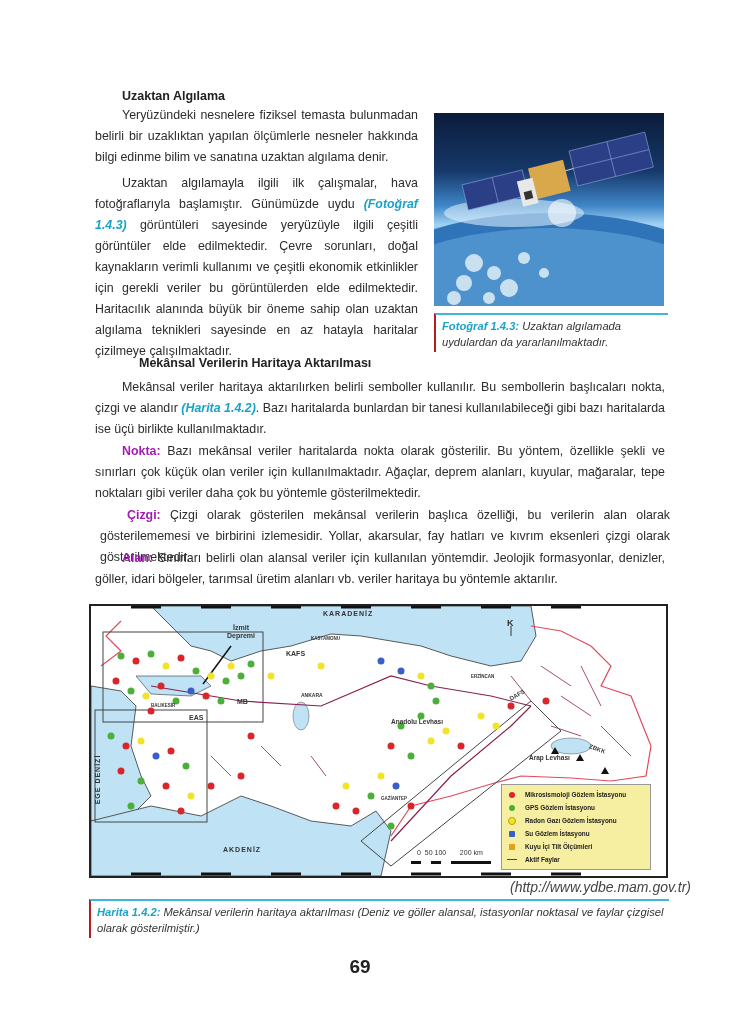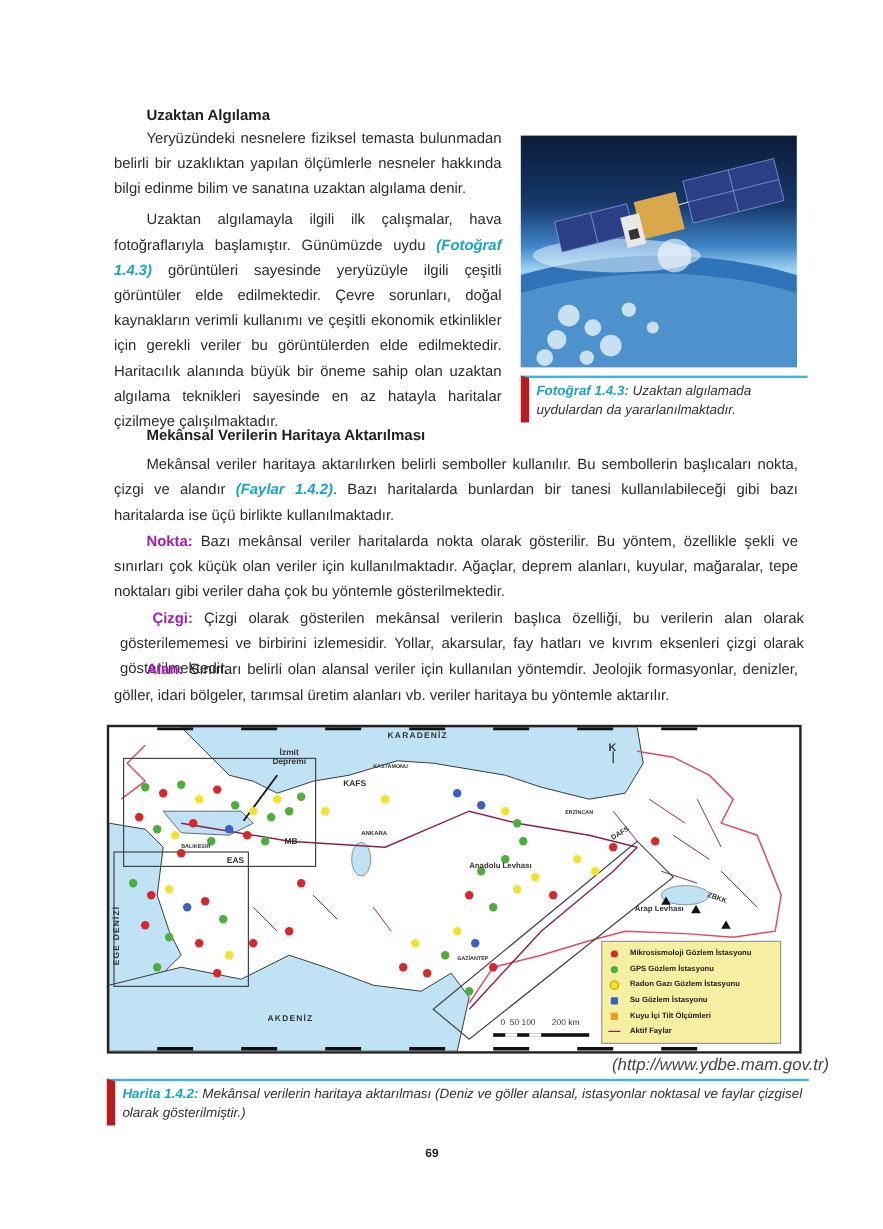--- a/index.html
+++ b/index.html
@@ -3,28 +3,28 @@
 <meta charset="utf-8">
 <style>
   html, body { margin:0; padding:0; background:#ffffff; }
   body { width:736px; height:1024px; position:relative; overflow:hidden;
          font-family:"Liberation Sans", sans-serif; color:#2a2a2a; }
   .p { position:absolute; font-size:12.4px; line-height:21px; color:#2c2c2c; text-align:justify; }
   .h { position:absolute; font-weight:bold; font-size:12.5px; color:#222; }
   .ref { color:#1aa3c9; font-weight:bold; font-style:italic; }
   .b { font-weight:bold; color:#a21caf; }
   .cap { position:absolute; font-size:11.2px; line-height:16px; font-style:italic; color:#333;
-         border-left:7px solid #b91c1c; border-top:2px solid #3fb8d8; padding:3px 4px 2px 6px; }
+         border-left:2px solid #b91c1c; border-top:2px solid #3fb8d8; padding:3px 4px 2px 6px; }
   .cap .lbl { color:#1aa3c9; font-weight:bold; }
   .photo { position:absolute; left:434px; top:113px; width:230px; height:193px; overflow:hidden;
            background:linear-gradient(180deg,#0b1c3a 0%,#16386a 30%,#3f86c8 48%,#9fd3f3 58%,#4e93cf 72%,#1f5b9b 100%); }
   .map { position:absolute; left:89px; top:604px; width:575px; height:270px; background:#fff;
          border:2px solid #222; overflow:hidden; }
   .src { position:absolute; left:510px; top:879px; font-size:14px; font-style:italic; color:#444; }
-  .pg { position:absolute; left:0; width:720px; top:956px; text-align:center; font-weight:bold; font-size:10px; color:#222; }
+  .pg { position:absolute; left:0; width:720px; top:956px; text-align:center; font-weight:bold; font-size:19px; color:#222; }
   .legend { position:absolute; left:410px; top:178px; width:150px; height:86px; background:#f6eea0;
             border:1px solid #999; font-size:6.4px; font-weight:bold; color:#222; padding:3px 5px; box-sizing:border-box; }
   .legend .row { display:flex; align-items:center; height:13px; }
   .legend .sym { width:10px; margin-right:8px; display:flex; justify-content:center; align-items:center; }
   .dot { width:6px; height:6px; border-radius:50%; display:inline-block; }
   .maplbl { position:absolute; font-size:7px; font-weight:bold; color:#333; letter-spacing:1px; }
 </style>
 </head>
 <body>
 
@@ -56,22 +56,22 @@
       <line x1="92" y1="65" x2="142" y2="63" stroke="#ccc" stroke-width="1"></line>
       <rect x="98" y="52" width="36" height="32" fill="#d9a84a"></rect>
       <rect x="84" y="62" width="16" height="26" fill="#e8e8e8"></rect>
       <rect x="88" y="74" width="8" height="8" fill="#333"></rect>
     </g>
     <circle cx="128" cy="100" r="14" fill="#ffffff" opacity="0.6"></circle>
   </svg>
 </div>
 <div class="cap" style="left:434px; top:313px; width:222px;"><span class="lbl">Fotoğraf 1.4.3:</span><span> Uzaktan algılamada uydulardan da yararlanılmaktadır.</span></div>
 
-<div class="h" style="left:122px; top:356px;text-align:right;">Mekânsal Verilerin Haritaya Aktarılması</div>
-<div class="p" style="left:95px; top:377px; width:570px; text-indent:27px;"><span>Mekânsal veriler haritaya aktarılırken belirli semboller kullanılır. Bu sembollerin başlıcaları nokta, çizgi ve alandır </span><span class="ref">(Faylar 1.4.2)</span><span>. Bazı haritalarda bunlardan bir tanesi kullanılabileceği gibi bazı haritalarda ise üçü birlikte kullanılmaktadır.</span></div>
+<div class="h" style="left:139px; top:356px;text-align:right;">Mekânsal Verilerin Haritaya Aktarılması</div>
+<div class="p" style="left:95px; top:377px; width:570px; text-indent:27px;"><span>Mekânsal veriler haritaya aktarılırken belirli semboller kullanılır. Bu sembollerin başlıcaları nokta, çizgi ve alandır </span><span class="ref">(Harita 1.4.2)</span><span>. Bazı haritalarda bunlardan bir tanesi kullanılabileceği gibi bazı haritalarda ise üçü birlikte kullanılmaktadır.</span></div>
 <div class="p" style="left:95px; top:441px; width:570px; text-indent:27px;"><span class="b">Nokta:</span><span> Bazı mekânsal veriler haritalarda nokta olarak gösterilir. Bu yöntem, özellikle şekli ve sınırları çok küçük olan veriler için kullanılmaktadır. Ağaçlar, deprem alanları, kuyular, mağaralar, tepe noktaları gibi veriler daha çok bu yöntemle gösterilmektedir.</span></div>
 <div class="p" style="left:100px; top:505px; width:570px; text-indent:27px;"><span class="b">Çizgi:</span><span> Çizgi olarak gösterilen mekânsal verilerin başlıca özelliği, bu verilerin alan olarak gösterilememesi ve birbirini izlemesidir. Yollar, akarsular, fay hatları ve kıvrım eksenleri çizgi olarak gösterilmektedir.</span></div>
 <div class="p" style="left:95px; top:548px; width:570px; text-indent:27px;"><span class="b">Alan:</span><span> Sınırları belirli olan alansal veriler için kullanılan yöntemdir. Jeolojik formasyonlar, denizler, göller, idari bölgeler, tarımsal üretim alanları vb. veriler haritaya bu yöntemle aktarılır.</span></div>
 
 <div class="map">
   <svg width="575" height="270" viewBox="0 0 575 270" style="position:absolute;left:0;top:0;">
 
     <path d="M60,0 L440,0 L445,30 L430,55 L400,60 L360,50 L330,40 L300,35 L270,30 L240,28 L200,40 L170,45 L140,55 L120,45 L100,40 L80,20 Z" fill="#bfe3f5" stroke="#333" stroke-width="0.8"></path>
     <path d="M0,80 L30,85 L45,100 L40,140 L50,170 L60,190 L40,210 L0,215 Z" fill="#bfe3f5" stroke="#333" stroke-width="0.8"></path>
     <path d="M0,215 L60,200 L110,210 L150,190 L180,200 L220,215 L260,220 L285,205 L300,225 L290,270 L0,270 Z" fill="#bfe3f5" stroke="#333" stroke-width="0.8"></path>

